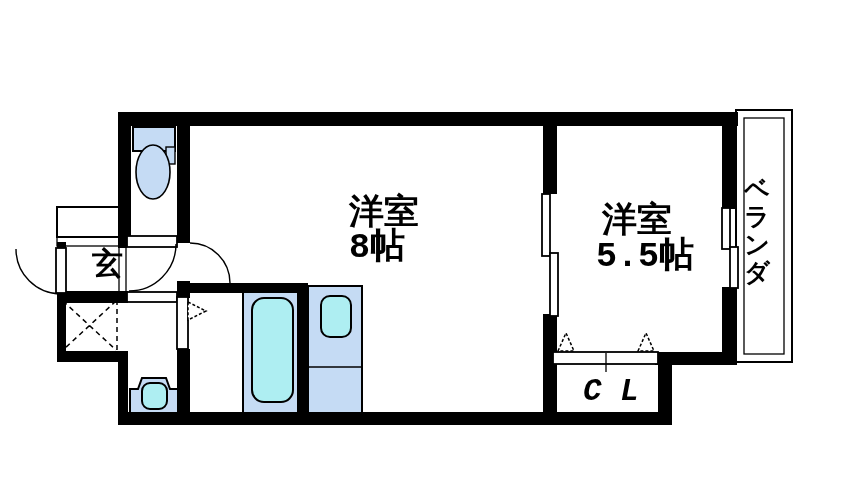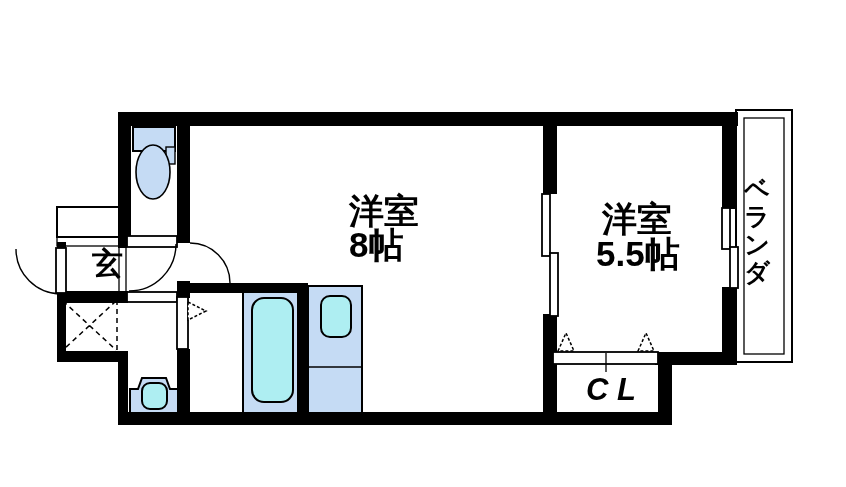--- a/index.html
+++ b/index.html
@@ -1,21 +1,21 @@
 <!DOCTYPE html>
 <html style="--wall: #000000; --bg: #ffffff; --fixture-fill: #c5dbf4; --fixture-accent: #aeeef2;"><head>
 <meta charset="utf-8">
 <style>
   html,body{margin:0;padding:0;background:#fff;}
   .canvas{
     position:relative;
     width:846px;height:487px;
     background:var(--bg,#fff);
     overflow:hidden;
-    font-family:Liberation Sans, sans-serif;
+    font-family:Liberation Mono, monospace;
   }
   svg{position:absolute;inset:0;}
   .wall{fill:var(--wall,#000);stroke:none;}
   .thin{fill:none;stroke:var(--wall,#000);stroke-width:2;}
   .thin-lt{fill:none;stroke:var(--wall,#000);stroke-width:1.3;}
   .door{fill:#fff;stroke:var(--wall,#000);stroke-width:1.8;}
   .fixture{fill:var(--fixture-fill,#c5dbf4);stroke:var(--wall,#000);stroke-width:2;}
   .accent{fill:var(--fixture-accent,#aeeef2);stroke:var(--wall,#000);stroke-width:2;}
   .arc{fill:none;stroke:var(--wall,#000);stroke-width:1.4;}
   .dash{fill:none;stroke:var(--wall,#000);stroke-width:1.5;stroke-dasharray:5 4;}

